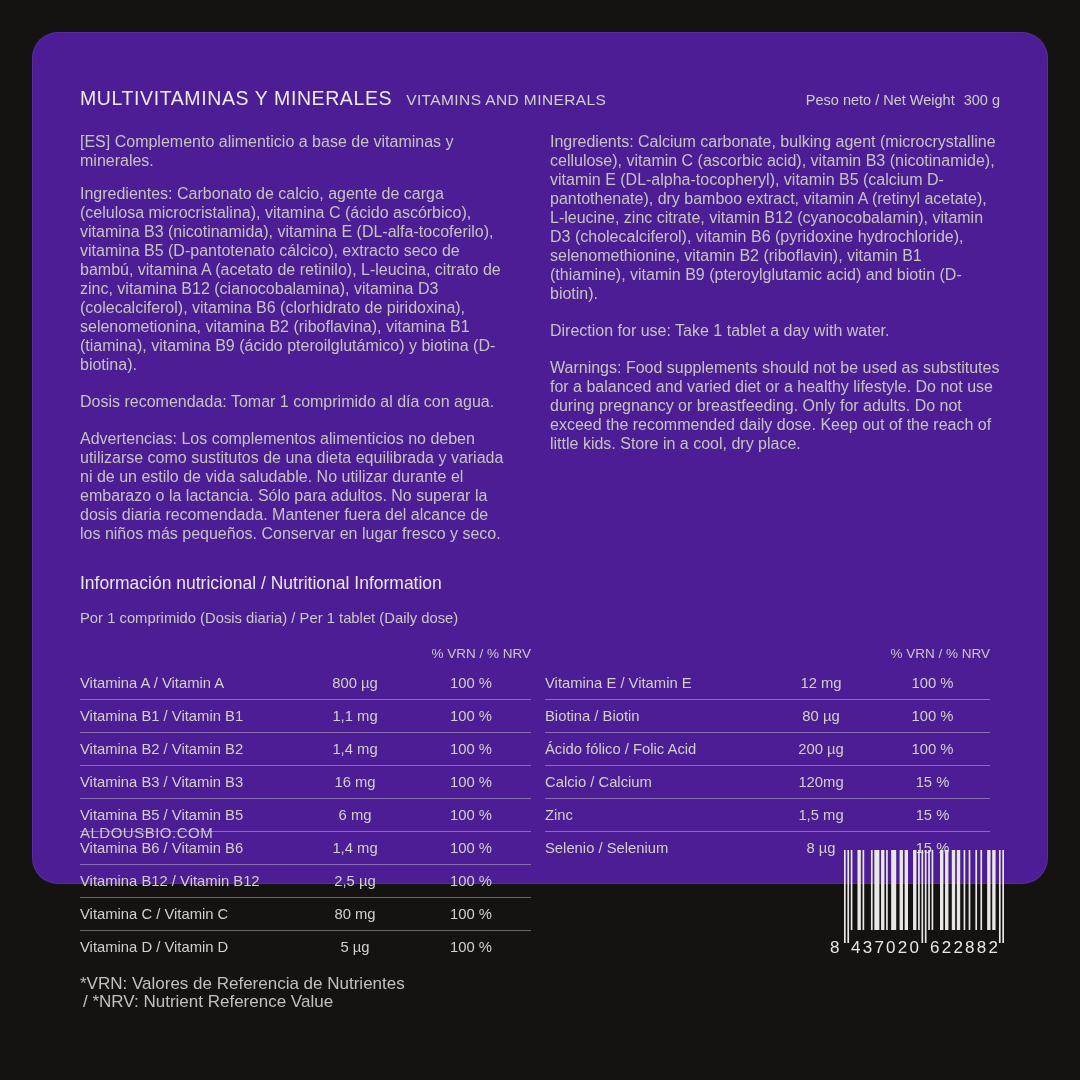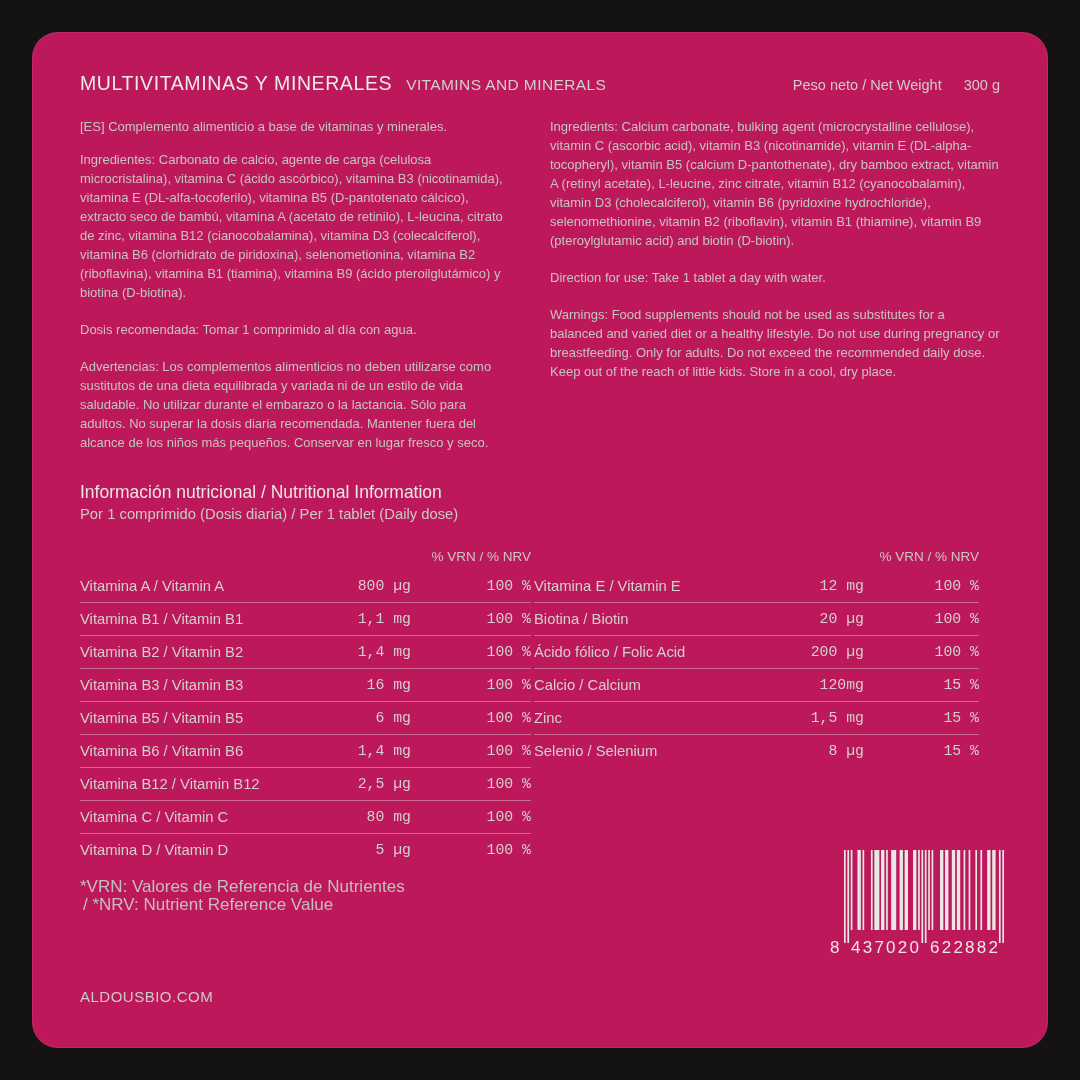--- a/index.html
+++ b/index.html
@@ -2,47 +2,47 @@
 <html><head>
 <meta charset="utf-8">
 <style>
   html,body{margin:0;padding:0;}
   body{
     width:1080px;height:1080px;position:relative;overflow:hidden;
     background:#141312;
     font-family:"Liberation Sans",sans-serif;
   }
   .card{
-    position:absolute;left:32px;top:32px;width:1016px;height:1016px;
-    box-sizing:border-box;padding:40px 48px;
-    background:#be185d;border-radius:26px;
+    position:absolute;left:32px;top:32px;width:1016px;height:852px;
+    box-sizing:border-box;padding:55px 48px;
+    background:#4c1d95;border-radius:26px;
     box-shadow:inset 0 0 0 1px rgba(255,255,255,0.07);
     color:#c6c4c0;
   }
   .hdr{display:flex;justify-content:space-between;align-items:baseline;}
   .title-es{display:inline;font-size:19.5px;font-weight:500;letter-spacing:0.6px;color:#eceae7;margin:0;}
   .title-en{font-size:15.5px;letter-spacing:0.4px;color:#d2d0cc;margin-left:14px;}
   .netweight{font-size:14.5px;color:#cfcdc9;white-space:nowrap;}
-  .nw-val{margin-left:22px;}
+  .nw-val{margin-left:9px;}
   .cols{display:flex;gap:40px;margin-top:22px;}
   .col-es{width:430px;}
   .col-en{width:450px;}
-  p.block{margin:0 0 18px 0;font-size:13px;line-height:19px;color:#c6c4c0;}
+  p.block{margin:0 0 18px 0;font-size:16px;line-height:19px;color:#c6c4c0;}
   p.intro{margin-bottom:14px;}
-  .nutri-heading{font-size:17.5px;font-weight:400;color:#e8e7e4;margin:12px 0 3px 0;}
+  .nutri-heading{font-size:17.5px;font-weight:400;color:#e8e7e4;margin:12px 0 16px 0;}
   .nutri-sub{font-size:14.8px;color:#cbc9c5;}
-  .tables{display:flex;gap:3px;margin-top:27px;}
+  .tables{display:flex;gap:14px;margin-top:20px;}
   .ntable.left{width:451px;}
   .ntable.right{width:445px;}
   .nheader{height:20px;font-size:13.5px;color:#cbc9c5;text-align:right;}
   .nrow{display:grid;grid-template-columns:1fr 112px 120px;align-items:center;
         height:33px;box-sizing:border-box;font-size:14.8px;color:#d2d0cc;}
   .right .nrow{grid-template-columns:1fr 108px 115px;}
   .nbody .nrow + .nrow{border-top:1.5px solid rgba(224,222,218,0.42);}
-  .namount,.npct{text-align:right;font-family:Liberation Mono, monospace;}
+  .namount,.npct{text-align:center;}
   .footnote{margin-top:12px;font-size:17px;line-height:18px;color:#c2c0bc;}
   .footnote .l2{padding-left:3px;}
   .barcode{position:absolute;top:818px;right:44px;width:174px;height:106px;}
   .cardfooter{position:absolute;left:48px;right:48px;bottom:43px;
         display:flex;justify-content:space-between;align-items:baseline;}
   .website{font-size:15px;letter-spacing:0.5px;color:#cccac6;margin-top:20px;}
   .manufacturer{font-size:13.5px;color:#c9c7c3;}
 </style>
 </head>
 <body>
@@ -138,21 +138,21 @@
       <div class="nheader">% VRN / % NRV</div>
       <div class="nbody">
   <div class="nrow">
     <span class="nlabel">Vitamina E / Vitamin E</span>
     <span class="namount">12 mg</span>
     <span class="npct">100 %</span>
   </div>
 
   <div class="nrow">
     <span class="nlabel">Biotina / Biotin</span>
-    <span class="namount">20 µg</span>
+    <span class="namount">80 µg</span>
     <span class="npct">100 %</span>
   </div>
 
   <div class="nrow">
     <span class="nlabel">Ácido fólico / Folic Acid</span>
     <span class="namount">200 µg</span>
     <span class="npct">100 %</span>
   </div>
 
   <div class="nrow">

